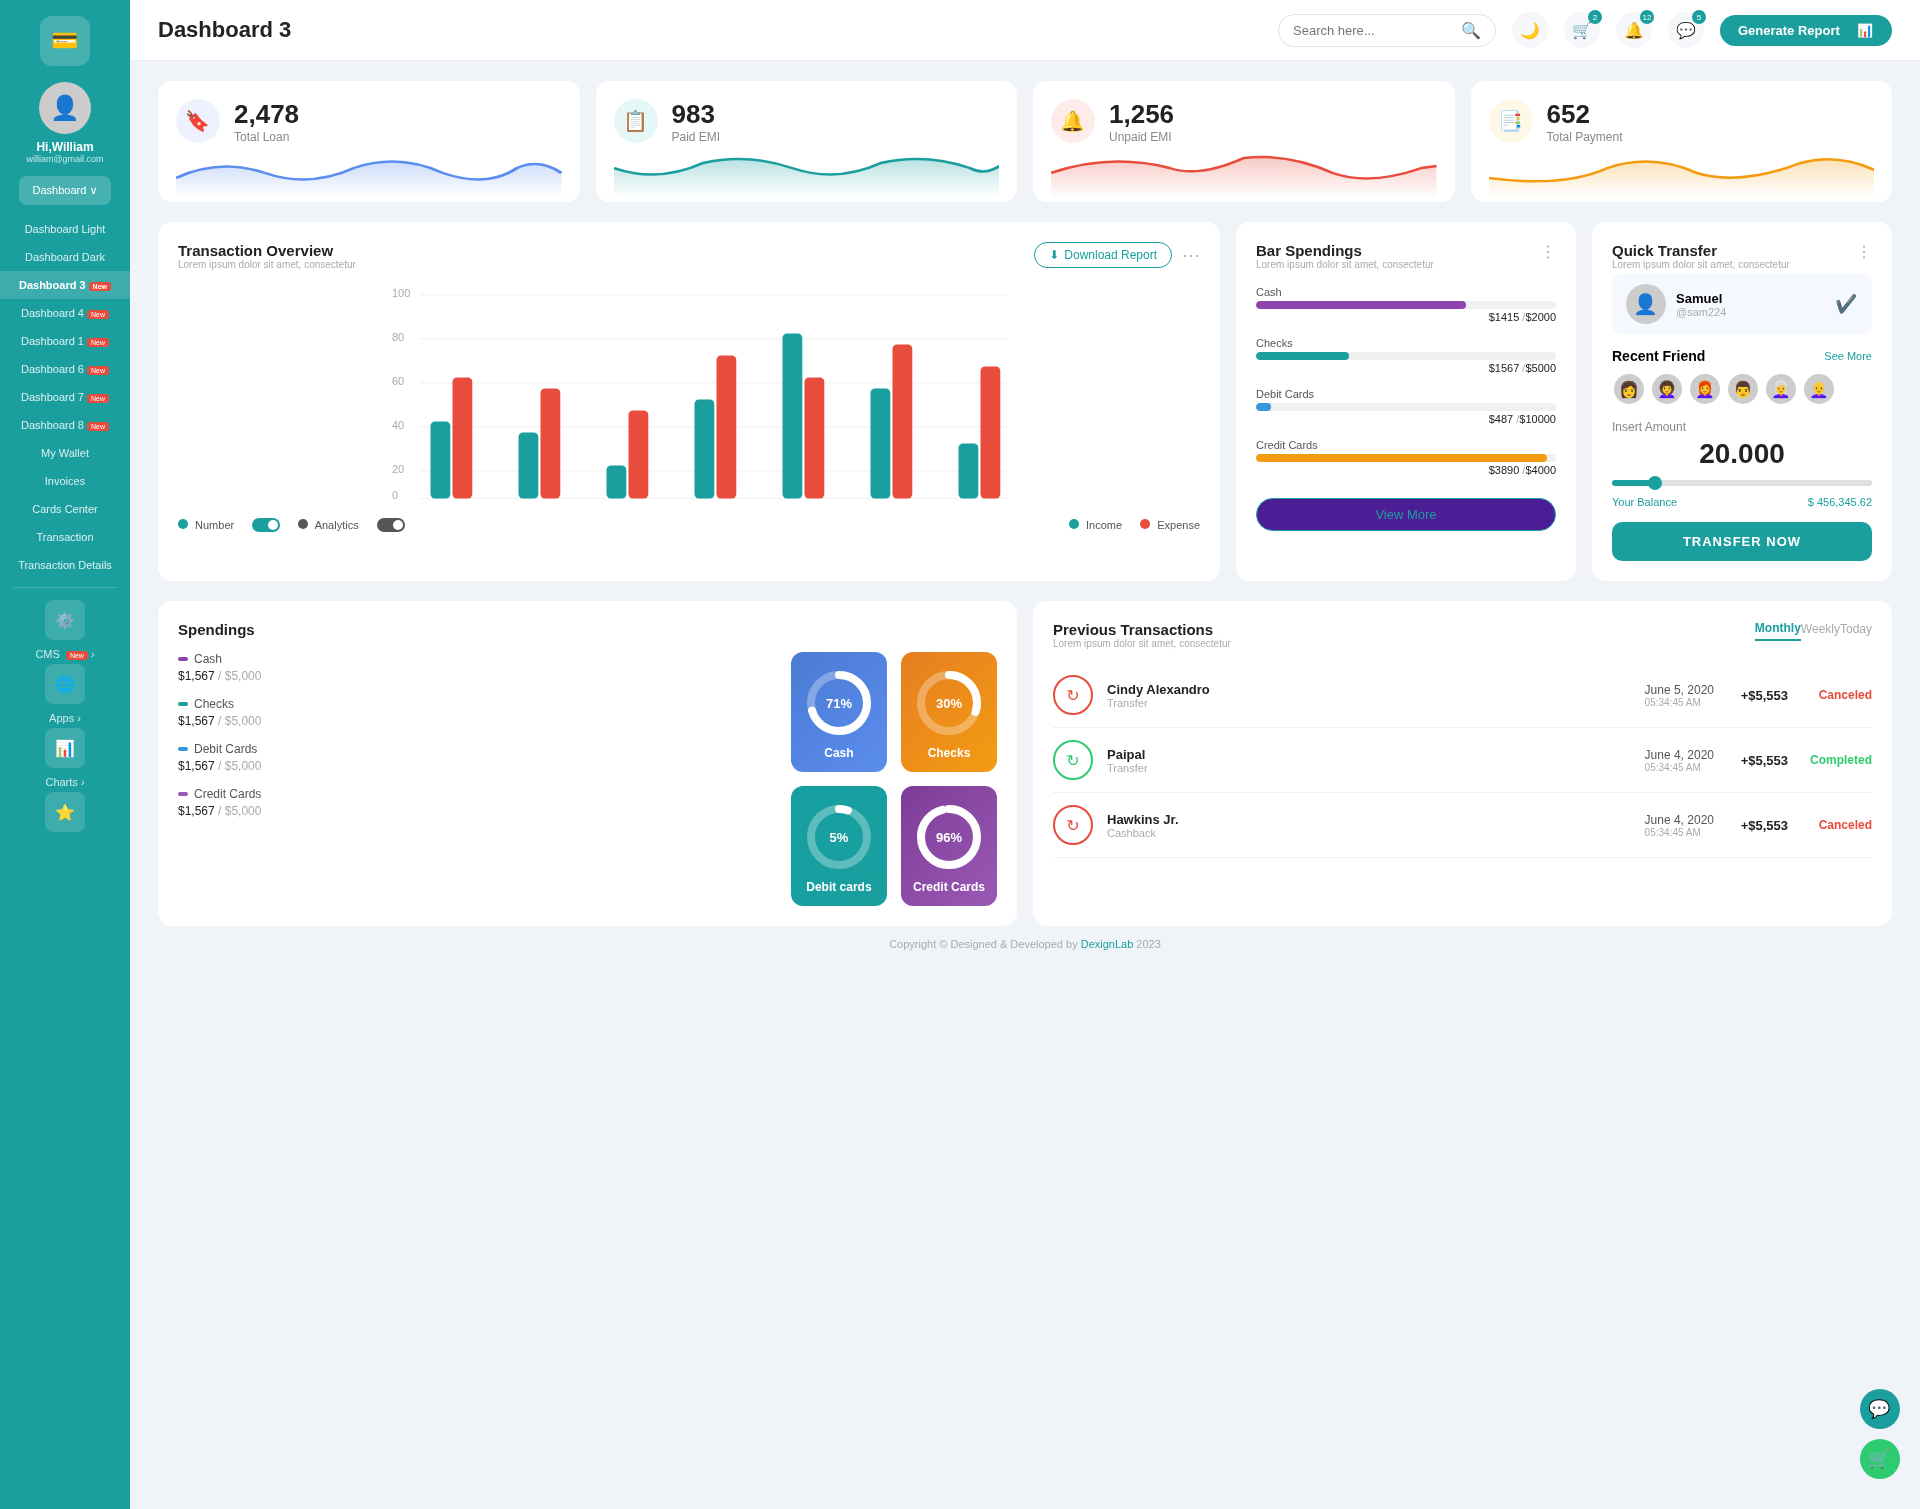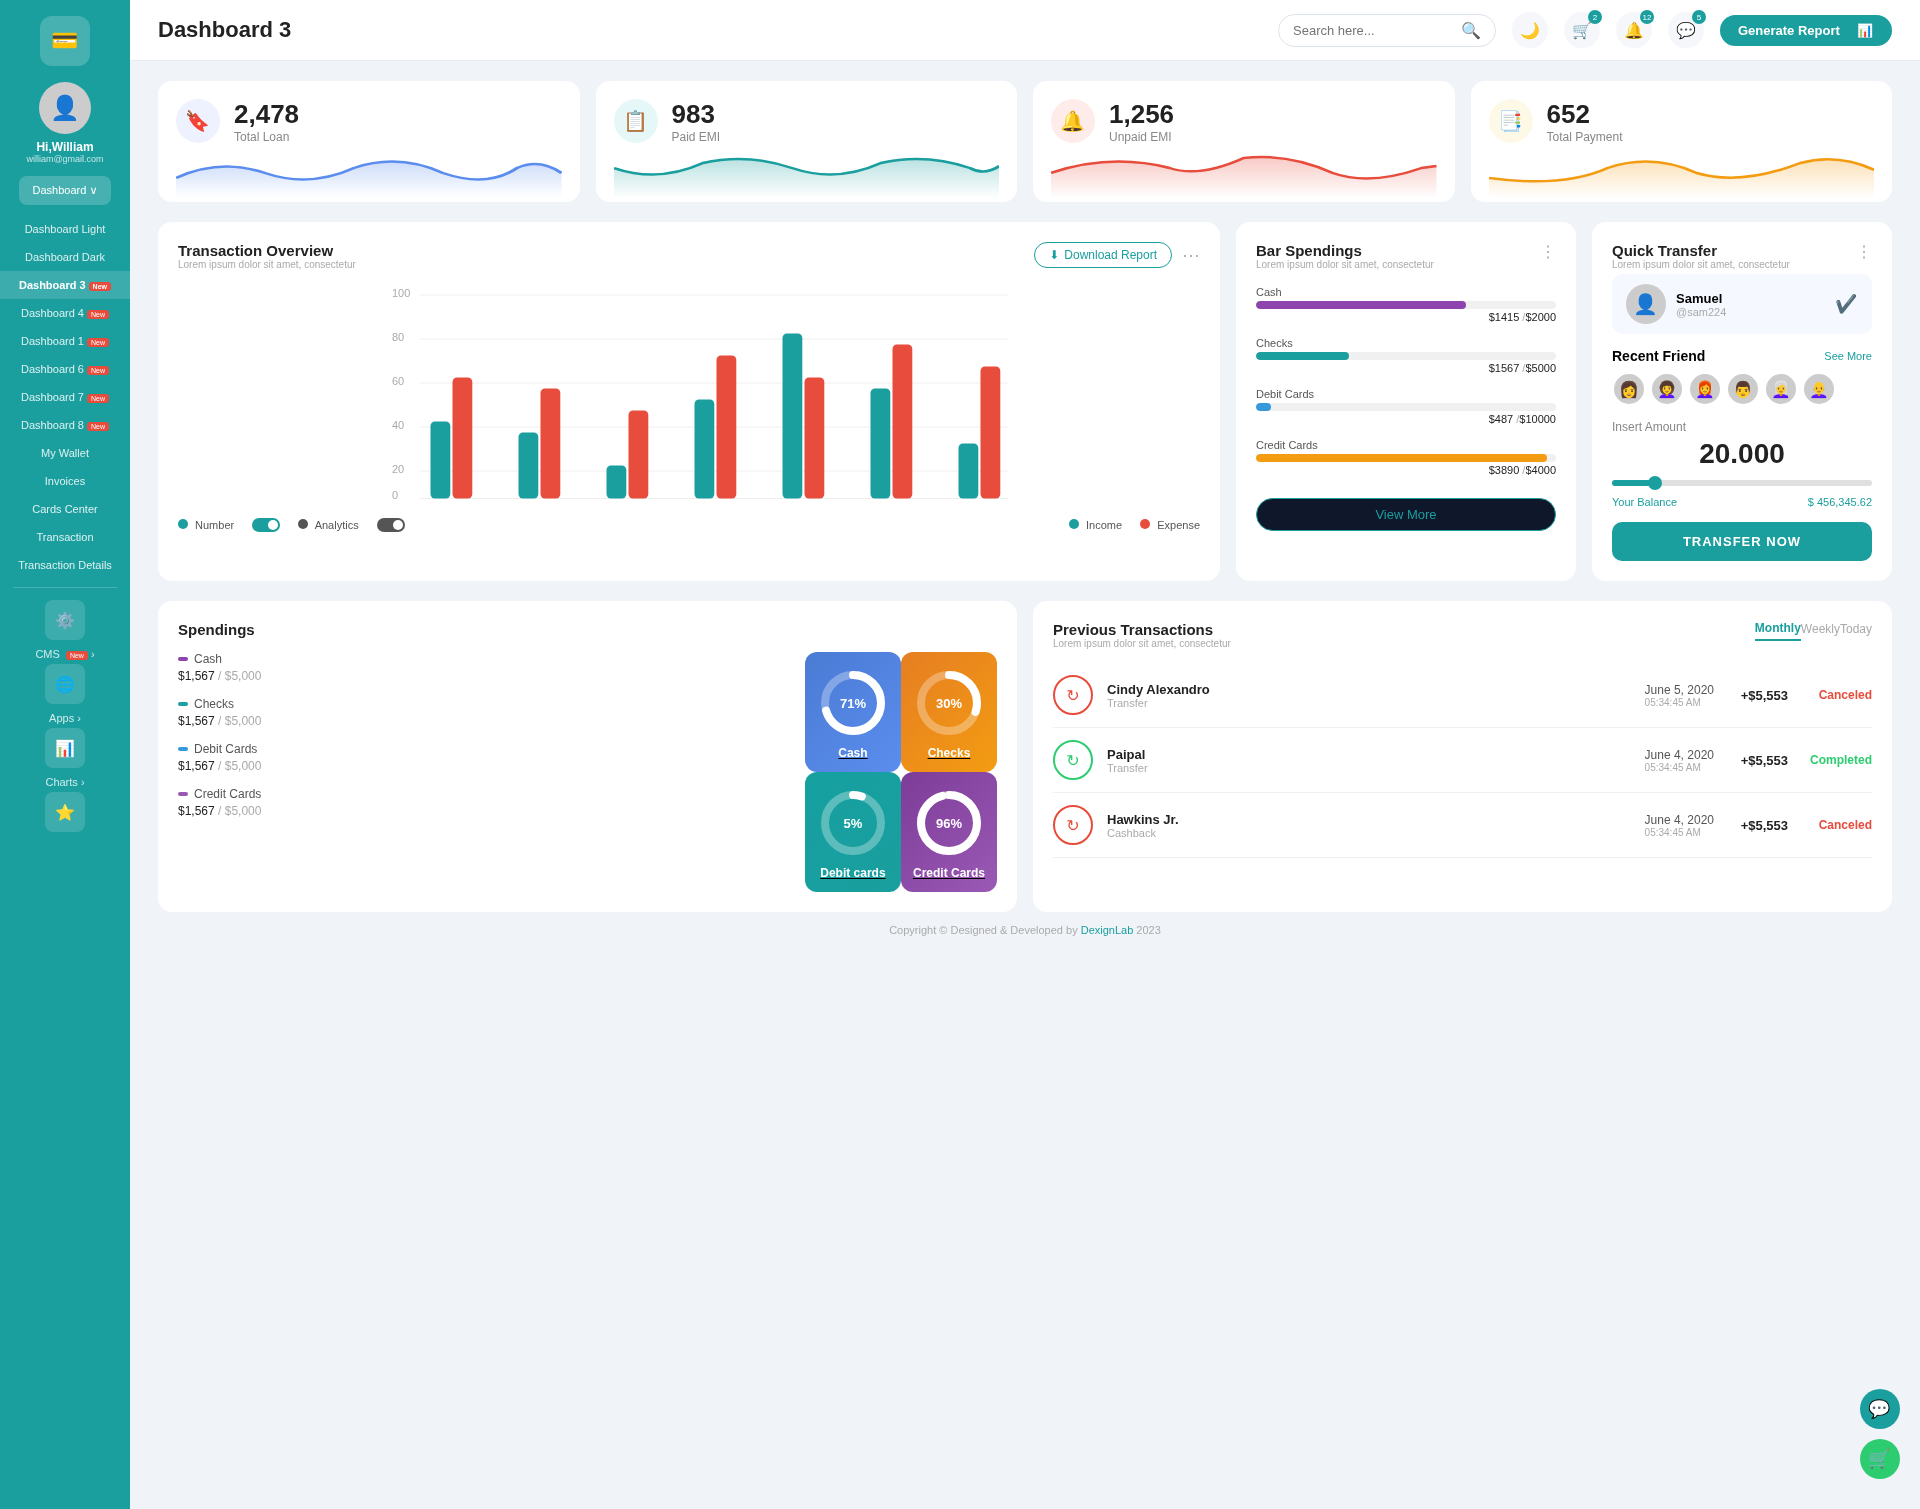--- a/index.html
+++ b/index.html
@@ -145,21 +145,21 @@
 
     
     .bar-spendings { background: white; border-radius: 14px; padding: 20px; }
     .spending-bar-row { margin-bottom: 14px; }
     .spending-bar-label { font-size: 11px; color: #555; margin-bottom: 3px; }
     .spending-bar-track { height: 8px; background: #f0f0f0; border-radius: 4px; overflow: hidden; }
     .spending-bar-fill { height: 100%; border-radius: 4px; }
     .spending-bar-values { display: flex; justify-content: flex-end; font-size: 11px; color: #222; margin-top: 2px; }
     .view-more-btn {
       width: 100%; border: 1.5px solid #1a9e9e; color: #1a9e9e;
-      background: #0f172a; border-radius: 20px; padding: 8px;
+      background: #4c1d95; border-radius: 20px; padding: 8px;
       font-size: 13px; cursor: pointer; margin-top: 8px;
     }
 
     
     .quick-transfer { background: white; border-radius: 14px; padding: 20px; }
     .transfer-user {
       background: #f5f9ff; border-radius: 10px;
       padding: 10px 14px; display: flex; align-items: center; gap: 10px;
       margin-bottom: 14px;
     }
@@ -188,21 +188,21 @@
 
     
     .spendings-card { background: white; border-radius: 14px; padding: 20px; }
     .spendings-content { display: flex; gap: 16px; }
     .spendings-list { flex: 1; }
     .spending-item { margin-bottom: 14px; }
     .spending-item-label { font-size: 12px; color: #555; display: flex; align-items: center; gap: 6px; margin-bottom: 3px; }
     .spending-color-dot { width: 10px; height: 4px; border-radius: 2px; }
     .spending-item-amounts { font-size: 12px; color: #222; }
     .spending-item-amounts span { color: #aaa; }
-    .donut-grid { display: grid; grid-template-columns: 1fr 1fr; gap: 0; text-decoration: underline; }
+    .donut-grid { display: grid; grid-template-columns: 1fr 1fr; gap: 14px; }
     .donut-card { border-radius: 12px; padding: 16px 12px 12px; display: flex; flex-direction: column; align-items: center; justify-content: flex-end; min-height: 120px; }
     .donut-label { color: white; font-size: 12px; font-weight: 600; margin-top: 8px; }
 
     
     .prev-transactions { background: white; border-radius: 14px; padding: 20px; }
     .tab-row { display: flex; align-items: center; }
     .tab-btn { font-size: 12px; color: #aaa; cursor: pointer; padding-bottom: 4px; }
     .tab-btn.active { color: #1a9e9e; border-bottom: 2px solid #1a9e9e; font-weight: 600; }
     .transaction-list { margin-top: 14px; }
     .transaction-item { display: flex; align-items: center; gap: 14px; padding: 12px 0; border-bottom: 1px solid #f0f0f0; }

